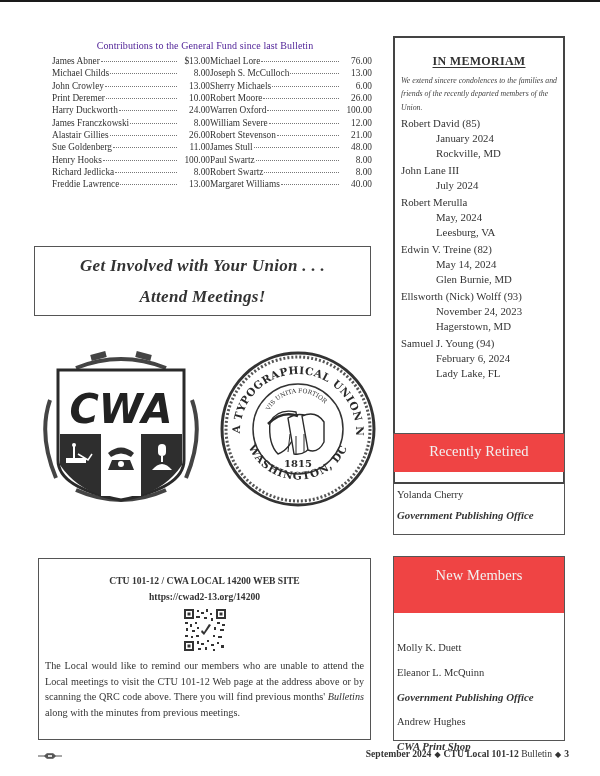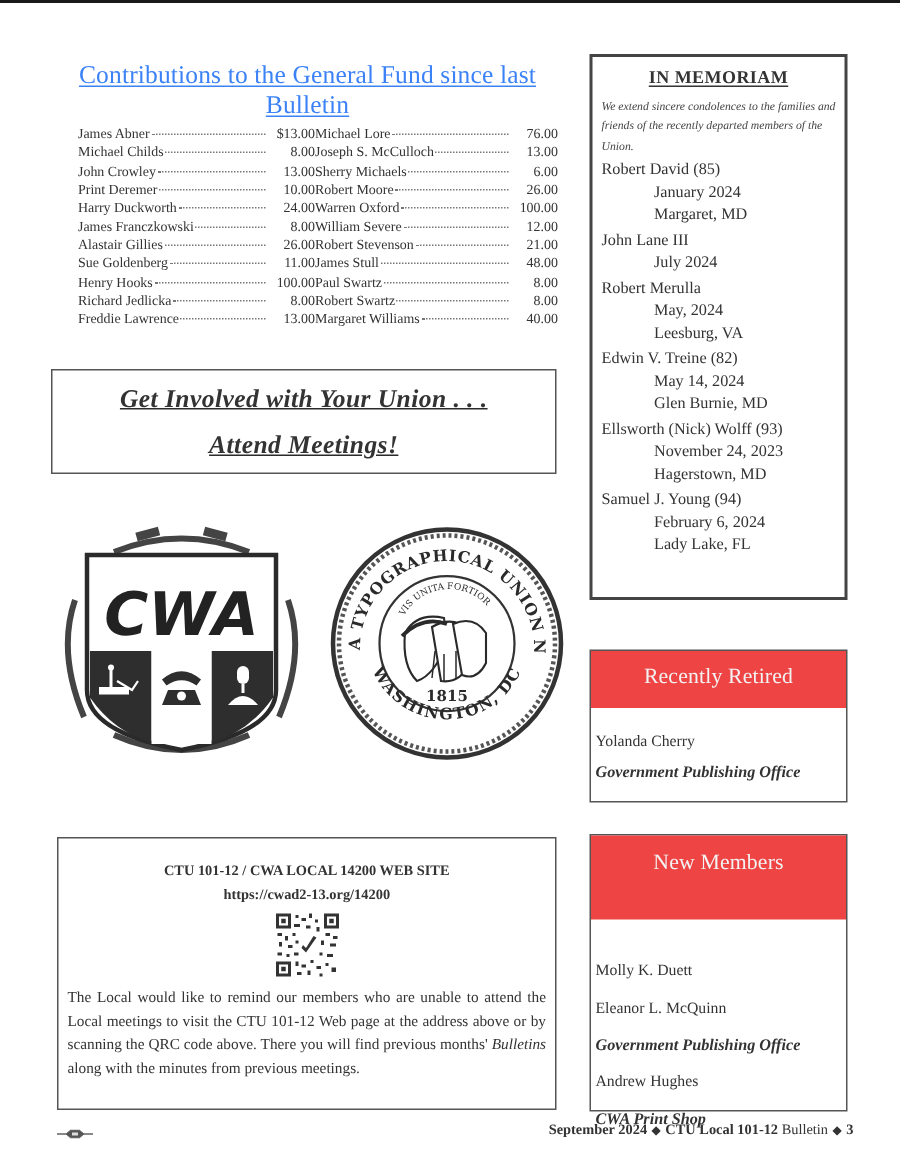--- a/index.html
+++ b/index.html
@@ -3,49 +3,49 @@
   <meta charset="utf-8">
   <style>
     * { box-sizing: border-box; margin: 0; padding: 0; }
     html, body { width: 600px; height: 776px; background: #ffffff; overflow: hidden; }
     body { position: relative; font-family: "Liberation Serif", "DejaVu Serif", serif; color: #2a2a2a; }
 
     .top-rule { position: absolute; left: 0; top: 0; width: 600px; height: 2px; background: #1a1a1a; }
 
     
     .contrib { position: absolute; left: 38px; top: 40px; width: 334px; }
-    .contrib-title { text-align: center; font-size: 17px; text-decoration: underline; text-underline-offset: 2px; color: #3b82f6; letter-spacing: 0.1px; margin-bottom: 4px; }
+    .contrib-title { text-align: center; font-size: 10px; text-underline-offset: 2px; color: #4c1d95; letter-spacing: 0.1px; margin-bottom: 4px; }
     .contrib-cols { display: flex; justify-content: flex-end; }
     .contrib-col { width: 158px; }
     .contrib-col.right { width: 162px; }
     .contrib-row { display: flex; align-items: baseline; font-size: 9.3px; height: 12.35px; line-height: 12.35px; color: #333; }
     .contrib-name { white-space: nowrap; }
     .contrib-dots { flex: 1; border-bottom: 1px dotted #777; margin: 0 3px 0 1px; transform: translateY(-2px); height: 1px; }
     .contrib-amt { min-width: 30px; text-align: right; }
 
     
-    .slogan { position: absolute; left: 34px; top: 246px; width: 337px; height: 70px; border: 1.5px solid #555; text-align: center; text-decoration: underline; }
+    .slogan { position: absolute; left: 34px; top: 246px; width: 337px; height: 70px; border: 1.5px solid #555; text-align: center; }
     .slogan-line { font-style: italic; font-weight: bold; font-size: 17px; color: #333; letter-spacing: 0.3px; }
     .slogan-line.l1 { margin-top: 9px; }
     .slogan-line.l2 { margin-top: 11px; }
 
     
     .cwa-logo { position: absolute; left: 36px; top: 350px; width: 170px; height: 155px; }
     .ctu-seal { position: absolute; left: 218px; top: 350px; width: 160px; height: 158px; }
 
     
     .website { position: absolute; left: 38px; top: 558px; width: 333px; height: 182px; border: 1.5px solid #555; }
     .website-title { margin-top: 16px; text-align: center; font-weight: bold; font-size: 9.6px; color: #333; }
     .website-url { margin-top: 5px; text-align: center; font-weight: bold; font-size: 9.6px; color: #333; }
     .qr { display: block; margin: 6px auto 0; width: 44px; height: 44px; }
     .website-text { margin: 6px 6px 0 6px; font-size: 10.2px; line-height: 15.5px; text-align: justify; color: #333; }
     .website-text em { }
 
     
-    .memoriam { position: absolute; left: 393px; top: 36px; width: 172px; height: 364px; border: 2px solid #444; padding: 6px 6px 0 6px; }
+    .memoriam { position: absolute; left: 393px; top: 36px; width: 172px; height: 448px; border: 2px solid #444; padding: 16px 6px 0 6px; }
     .memoriam-title { text-align: center; font-weight: bold; font-size: 12px; text-decoration: underline; text-underline-offset: 2px; color: #333; letter-spacing: 0.3px; }
     .memoriam-intro { margin-top: 5px; font-style: italic; font-size: 7.8px; line-height: 13.3px; color: #444; }
     .memoriam-list { margin-top: 2px; }
     .mem-entry { margin-bottom: 2px; }
     .mem-name { font-size: 10.8px; line-height: 15px; color: #333; }
     .mem-detail { padding-left: 35px; font-size: 10.8px; line-height: 15px; color: #333; }
 
     .retired { position: absolute; left: 393px; top: 433px; width: 172px; height: 102px; border: 1.5px solid #555; }
     .box-header { background: #ef4444; color: #f2f2f2; text-align: center; font-size: 14.5px; letter-spacing: 0.1px; }
     .retired .box-header { height: 38px; line-height: 34px; }
@@ -307,21 +307,21 @@
   <p class="website-text"><span>The Local would like to remind our members who are unable to attend the Local meetings to visit the CTU 101-12 Web page at the address above or by scanning the QRC code above. There you will find previous months' </span><em>Bulletins</em><span> along with the minutes from previous meetings.</span></p>
 </section>
 
 <section class="memoriam">
   <div class="memoriam-title">IN MEMORIAM</div>
   <div class="memoriam-intro">We extend sincere condolences to the families and friends of the recently departed members of the Union.</div>
   <div class="memoriam-list" id="memoriam-list">
       <div class="mem-entry">
         <div class="mem-name">Robert David (85)</div>
         <div class="mem-detail">January 2024</div>
-        <div class="mem-detail">Margaret, MD</div>
+        <div class="mem-detail">Rockville, MD</div>
       </div>
       <div class="mem-entry">
         <div class="mem-name">John Lane III</div>
         <div class="mem-detail">July 2024</div>
       </div>
       <div class="mem-entry">
         <div class="mem-name">Robert Merulla</div>
         <div class="mem-detail">May, 2024</div>
         <div class="mem-detail">Leesburg, VA</div>
       </div>

